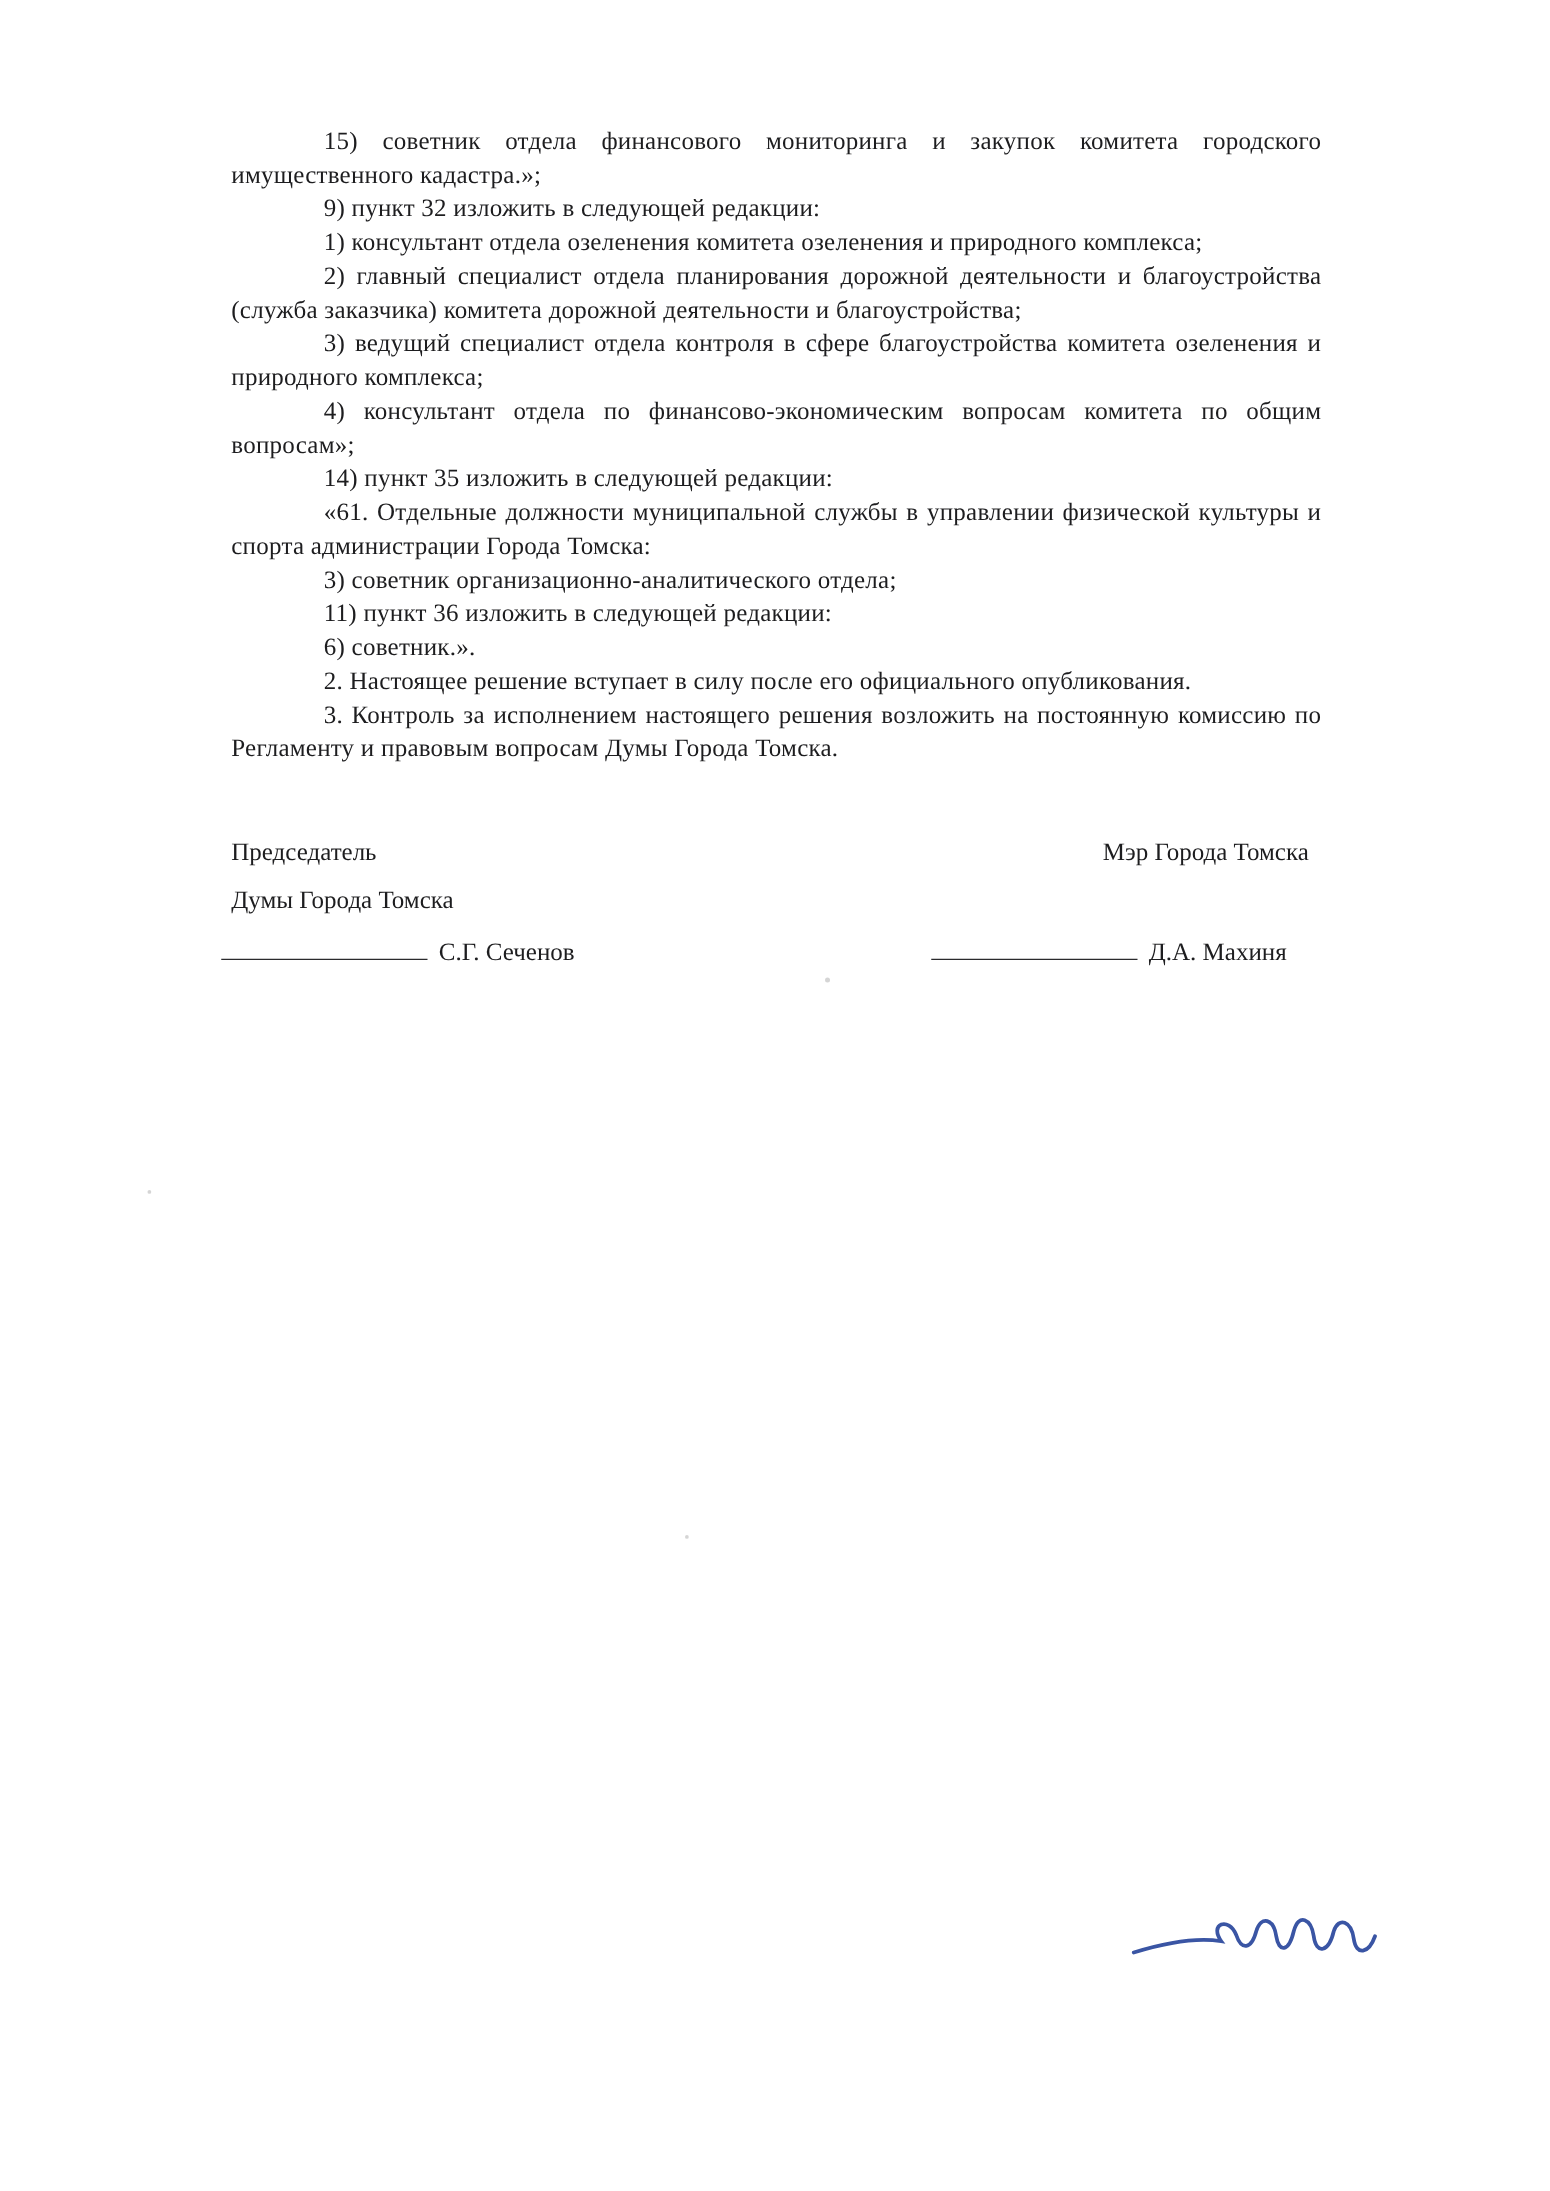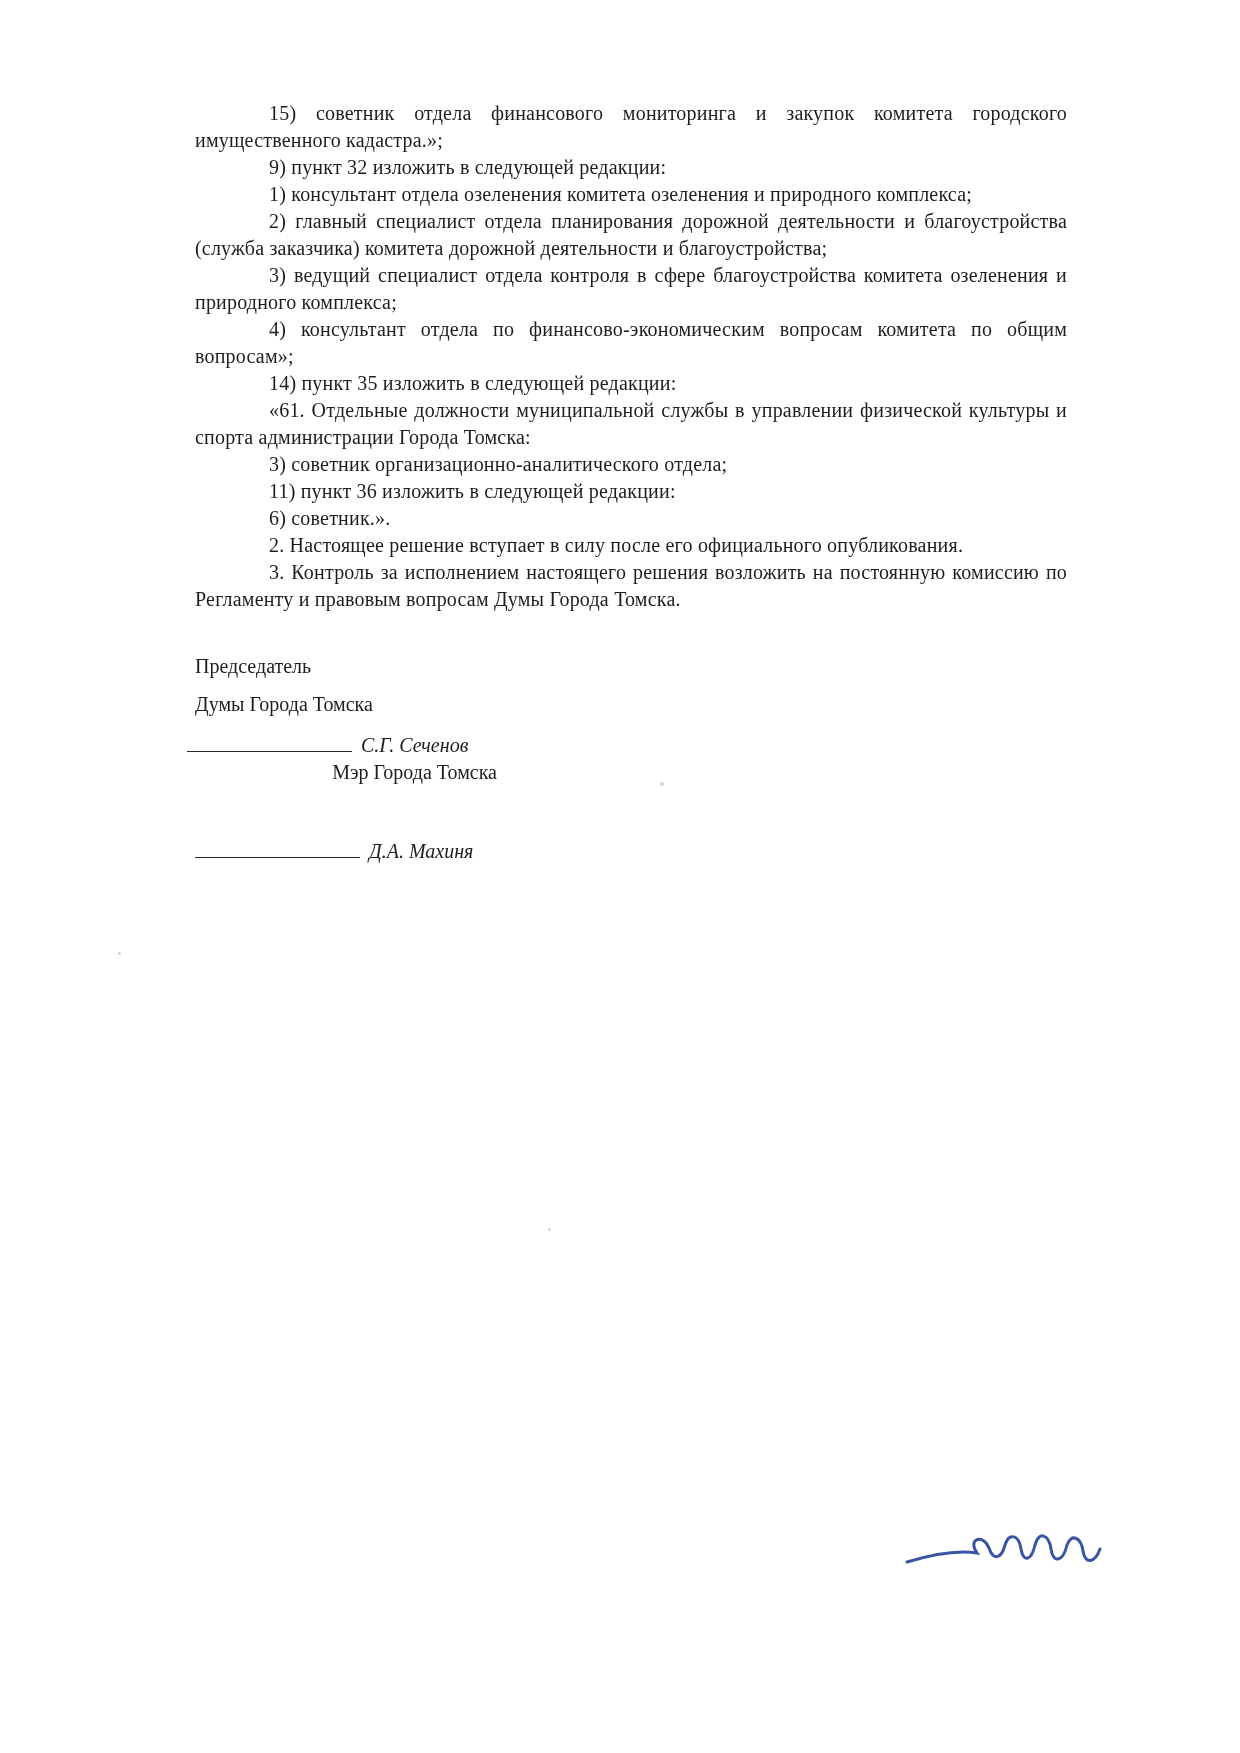--- a/index.html
+++ b/index.html
@@ -11,39 +11,38 @@
     position: relative;
     width: 1240px;
     height: 1753px;
     background: #ffffff;
     font-family: "Liberation Serif", "DejaVu Serif", serif;
     color: #1d1d1f;
     overflow: hidden;
   }
   .content {
     position: absolute;
-    left: 195px;
+    left: 185px;
     top: 100px;
     width: 872px;
   }
   .para {
     margin: 0;
     font-size: 20px;
     line-height: 27px;
     text-align: justify;
     text-indent: 74px;
     letter-spacing: 0.2px;
   }
   .signatures {
-    margin-top: 40px;
+    margin-top: 56px;
     display: flex;
     justify-content: space-between;
     font-size: 20px;
     line-height: 27px;
-    flex-direction: column;
   }
   .sig-col-left {
     width: 420px;
     text-align: left;
   }
   .sig-col-right {
     width: 312px;
   }
   .sig-line-text {
     height: 27px;
@@ -56,21 +55,20 @@
   }
   .sig-spacer {
     height: 27px;
     margin-bottom: 11px;
   }
   .sig-name-row {
     margin-top: 5px;
     white-space: nowrap;
     display: flex;
     align-items: baseline;
-    font-style: italic;
   }
   .sig-underline {
     display: inline-block;
     width: 165px;
     height: 22px;
     border-bottom: 1.6px solid #2a2a2c;
     margin-right: 9px;
     flex: 0 0 auto;
   }
   .sig-col-left .sig-underline { margin-left: -8px; }

